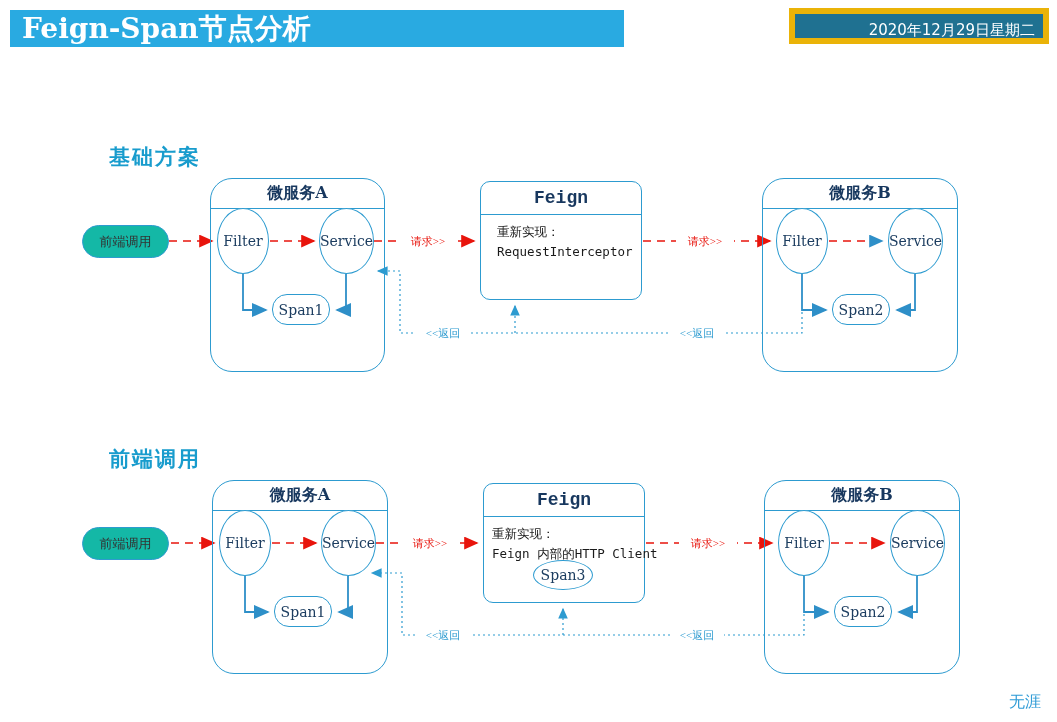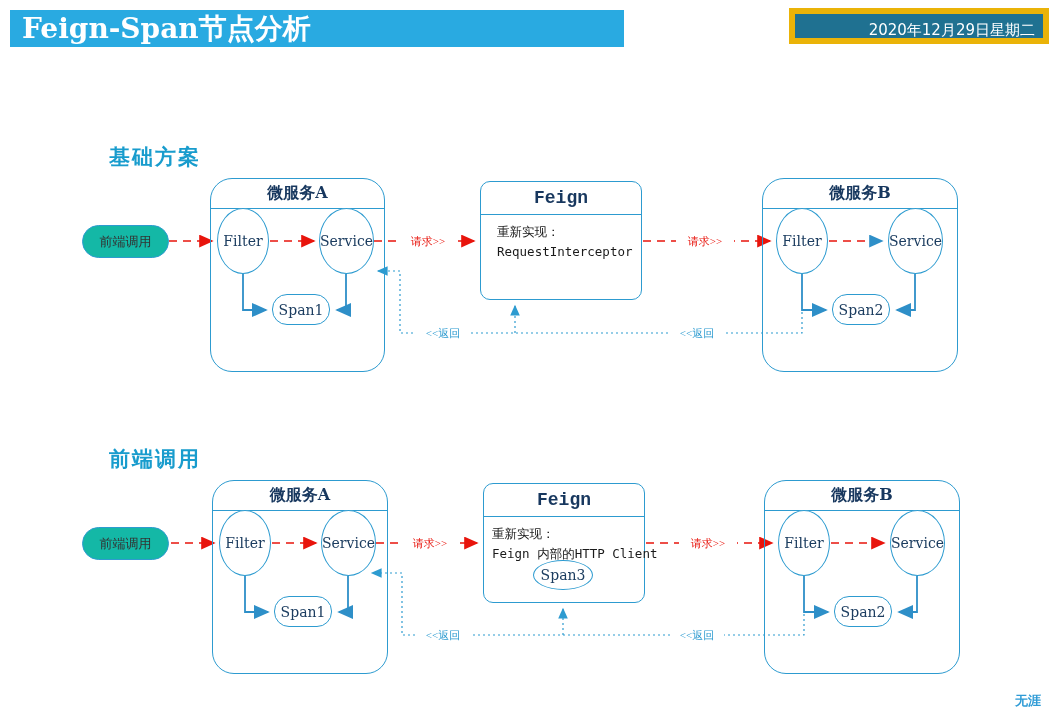--- a/index.html
+++ b/index.html
@@ -29,21 +29,21 @@
              font-family:"DejaVu Serif","Liberation Serif",serif;font-size:14px;color:#1c3d60;box-sizing:border-box;}
   .feign-box{position:absolute;border:1.4px solid #2d9bd0;border-radius:10px;background:#fff;box-sizing:border-box;}
   .feign-title{height:32px;border-bottom:1.4px solid #2d9bd0;display:flex;align-items:center;justify-content:center;
                font-family:Liberation Mono, monospace;font-size:18px;font-weight:bold;color:#17375e;}
   .feign-body{padding:7px 0 0 16px;font-family:"DejaVu Sans Mono","Liberation Mono",monospace;
               font-size:12.5px;color:#1a1a1a;line-height:20px;white-space:nowrap;}
   .edge-label{position:absolute;background:#ffffff;font-size:11px;text-align:center;line-height:14px;padding:0 2px;white-space:nowrap;font-family:Liberation Serif, serif;}
   .edge-label.req{color:#e8140c;}
   .edge-label.ret{color:#2d9bd0;}
   .connector-layer{position:absolute;left:0;top:0;width:1057px;height:722px;pointer-events:none;}
-  .watermark{position:absolute;right:16px;top:692px;color:#2e9bd6;font-size:13px;font-weight:bold;}
+  .watermark{position:absolute;right:16px;top:692px;color:#2e9bd6;font-size:16px;}
 </style>
 </head>
 <body>
 
 <div id="canvas">
 
   <div class="header-bar">
     <div class="page-title">Feign-Span节点分析</div>
   </div>
   <div class="date-box">

